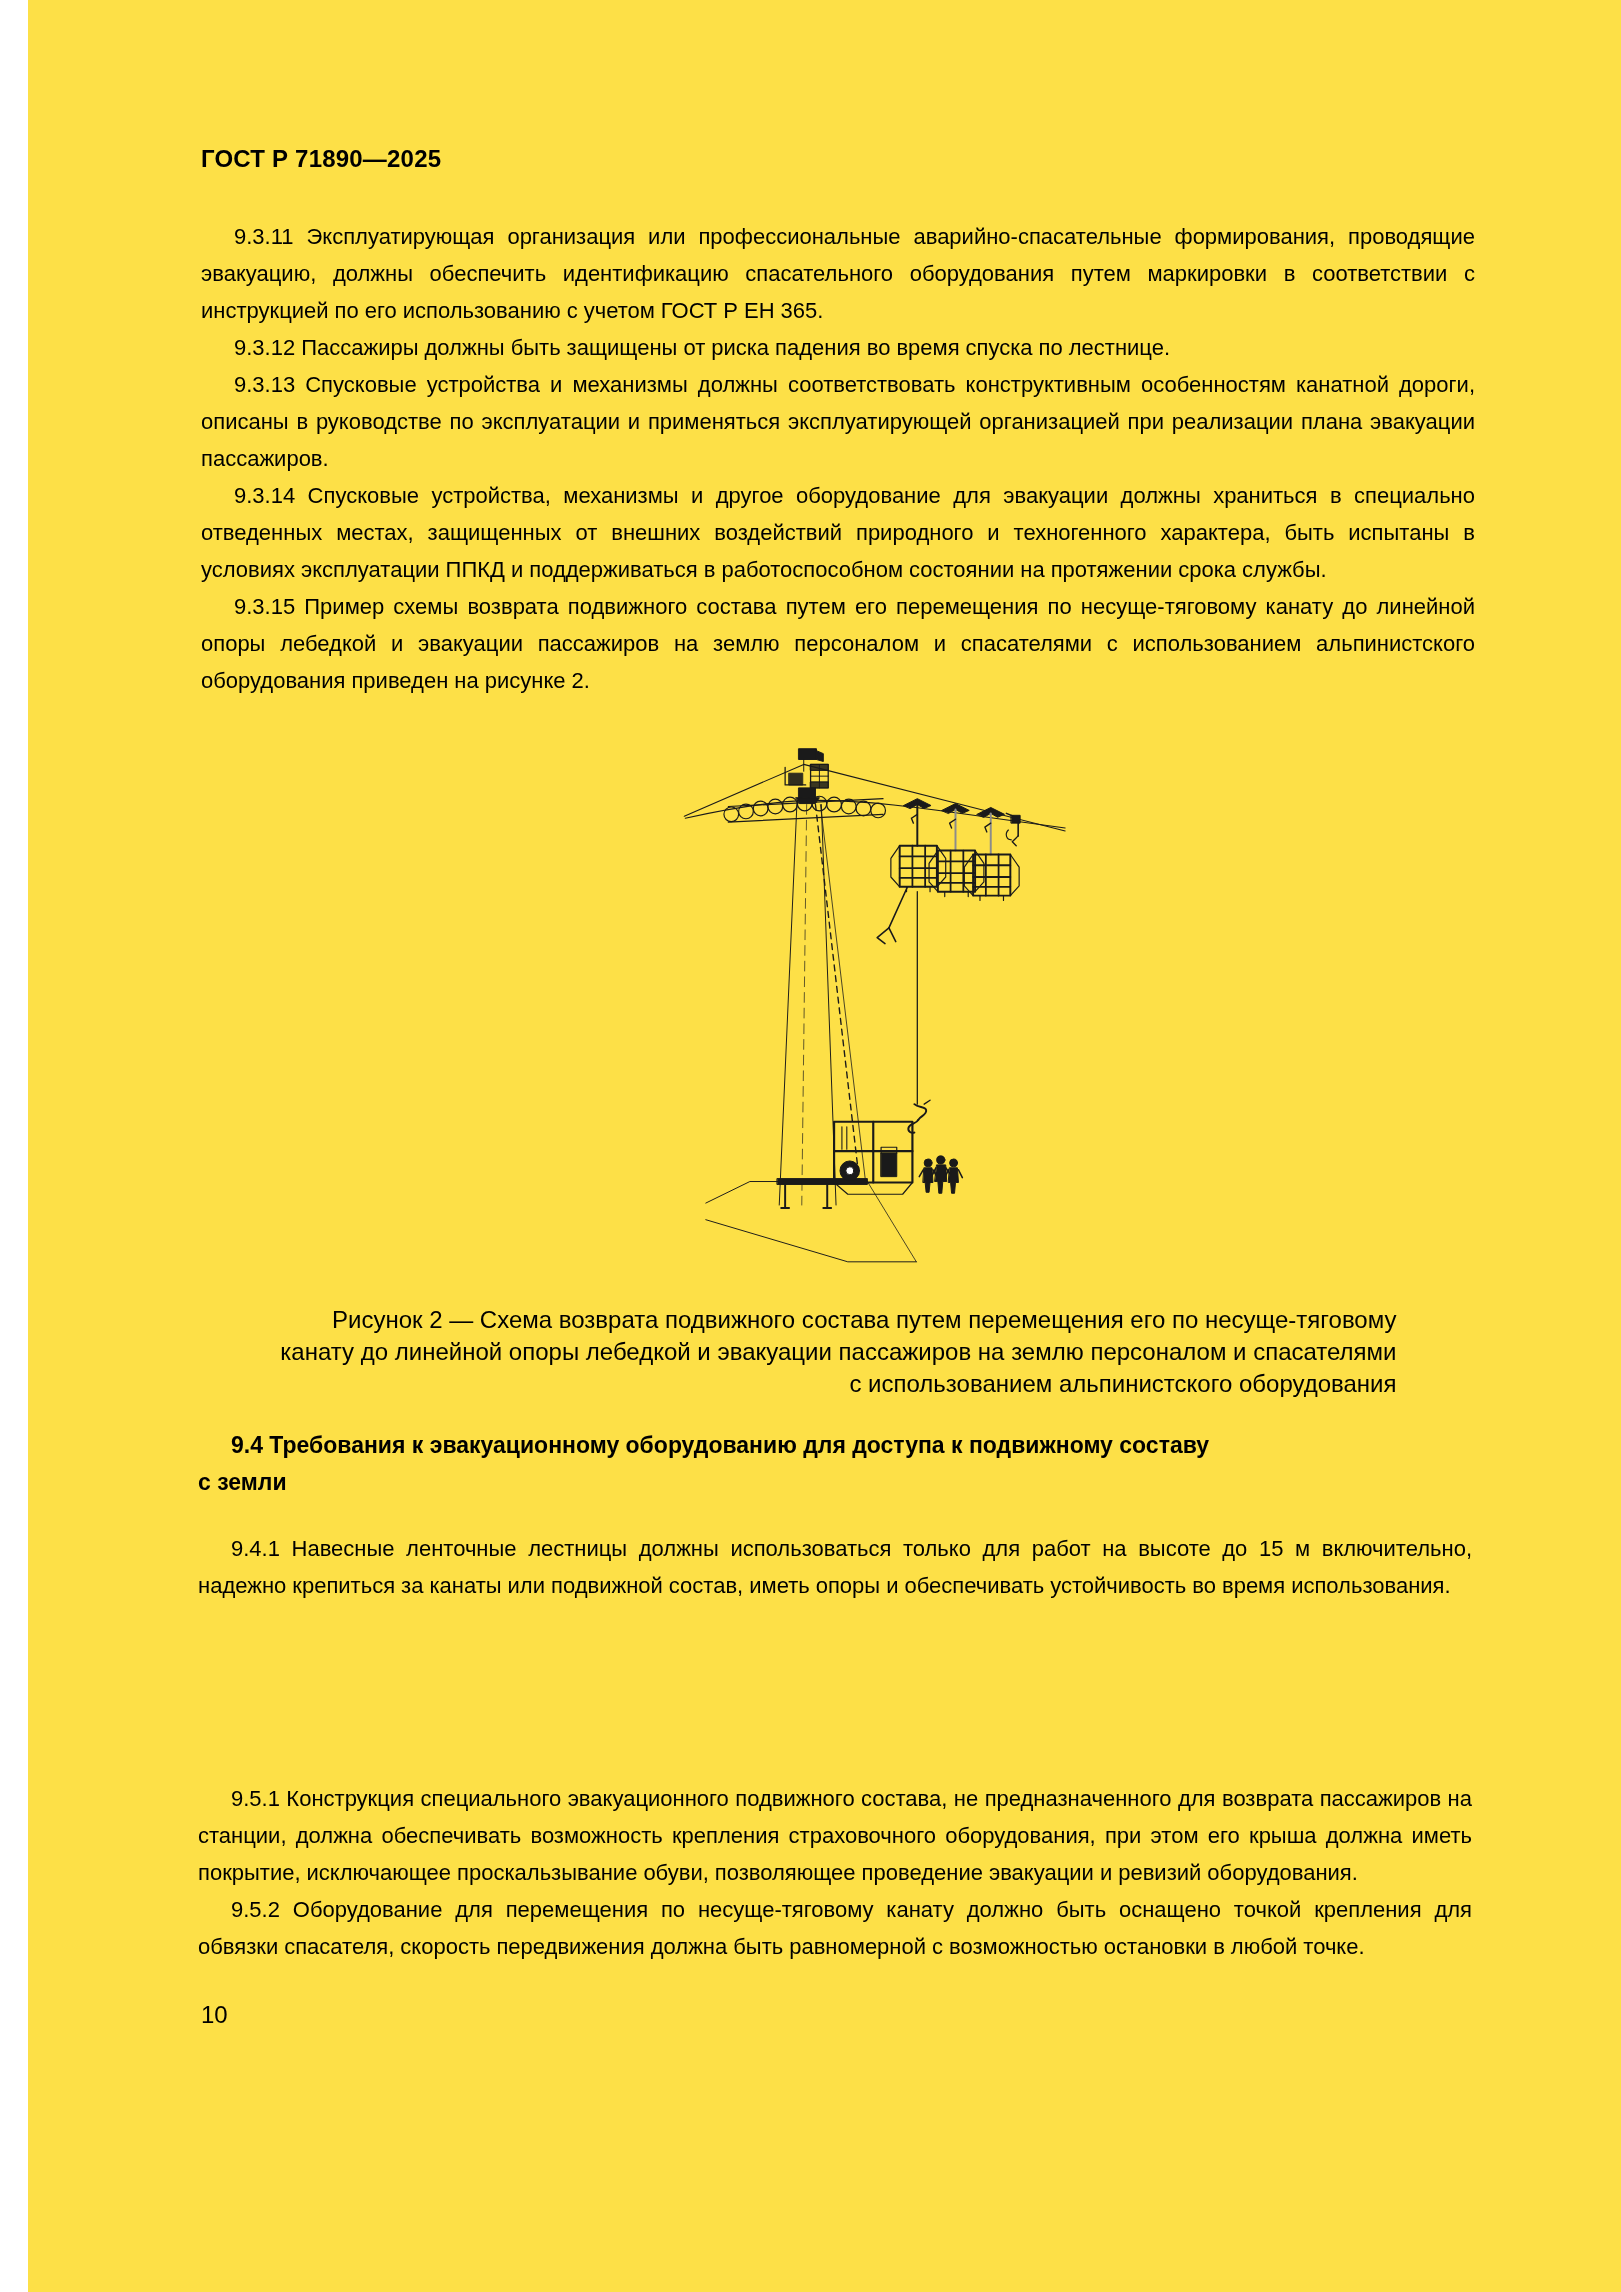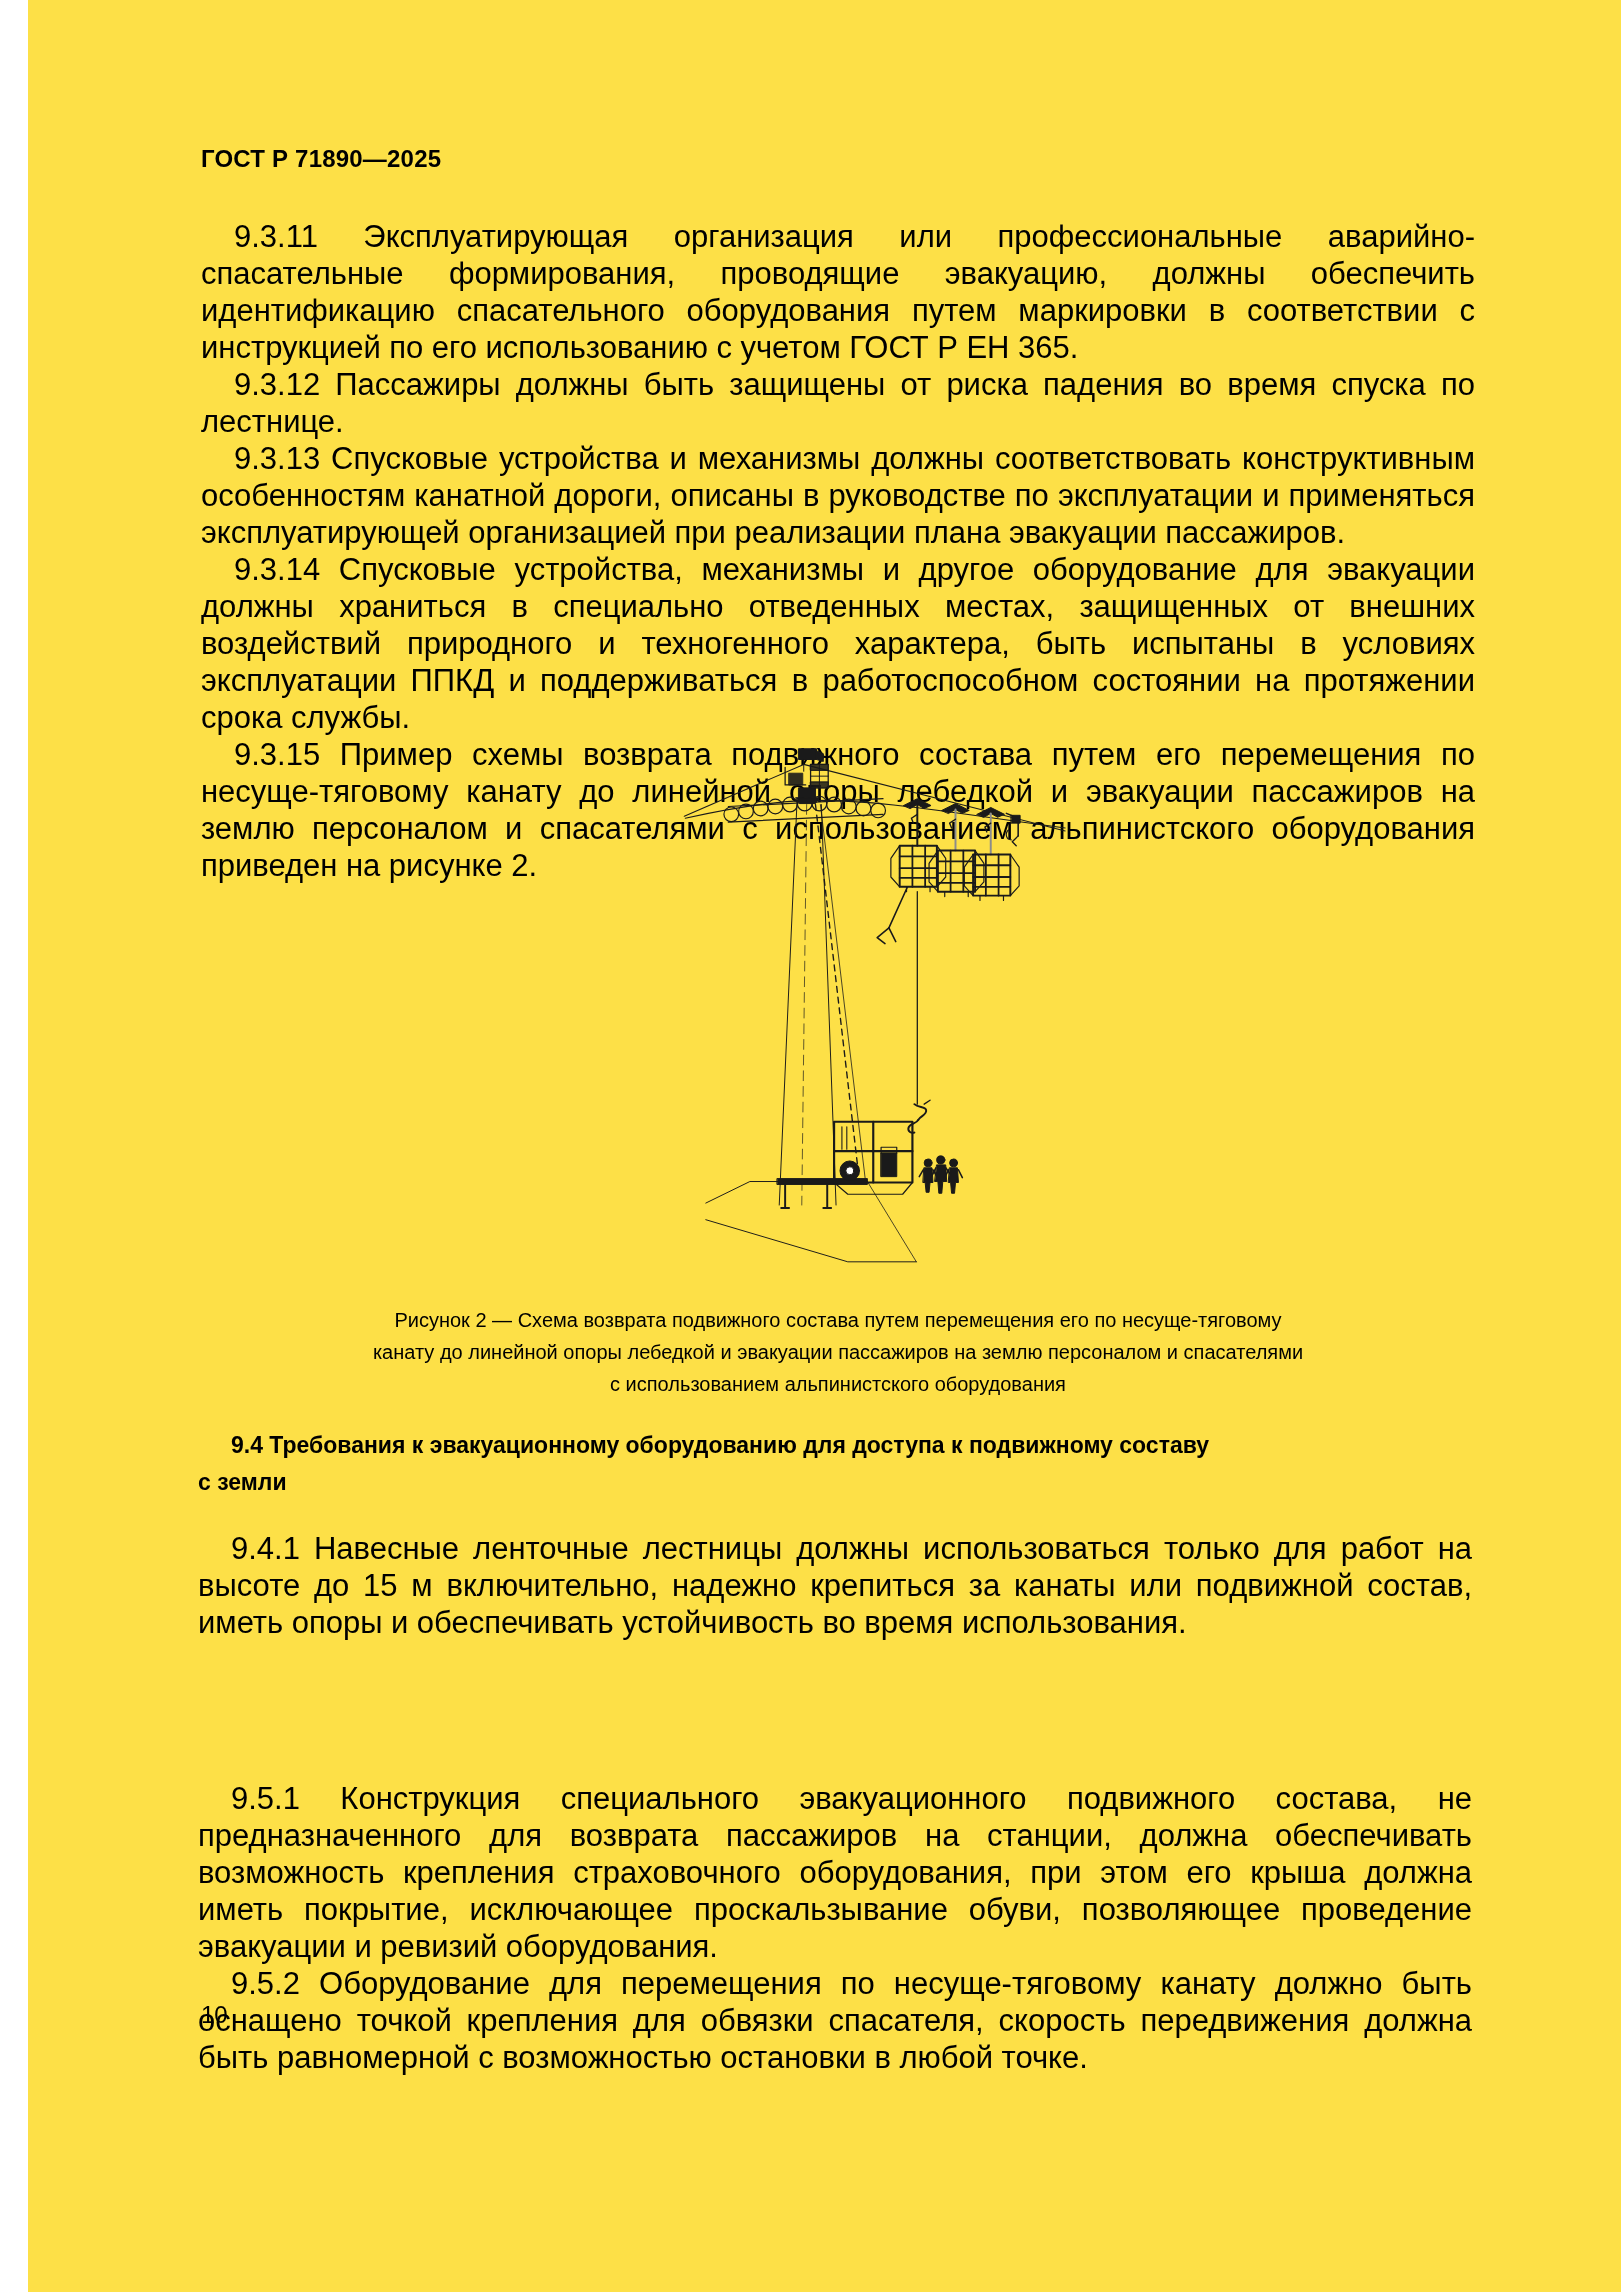--- a/index.html
+++ b/index.html
@@ -34,21 +34,21 @@
   }
 
   
   .text-col {
     position: absolute;
     left: 173px;
     top: 218px;
     width: 1274px;
   }
   .para {
-    font-size: 31px;
+    font-size: 22px;
     line-height: 37px;
     text-align: justify;
     text-justify: inter-word;
     margin: 0;
     hyphens: manual;
     word-spacing: -0.1px;
   }
   .para .indent {
     display: inline-block;
     width: 33px;
@@ -63,23 +63,23 @@
   }
   .figure-art {
     display: block;
     margin: 0 auto;
     width: 470px;
     height: 549px;
   }
   .figure-caption {
     margin: 35px auto 0 auto;
     width: 1117px;
-    font-size: 20px;
+    font-size: 24px;
     line-height: 32px;
-    text-align: center;
+    text-align: right;
   }
 
   
   .sec-head {
     font-size: 23px;
     line-height: 37px;
     font-weight: bold;
     text-align: left;
     margin: 0;
   }

